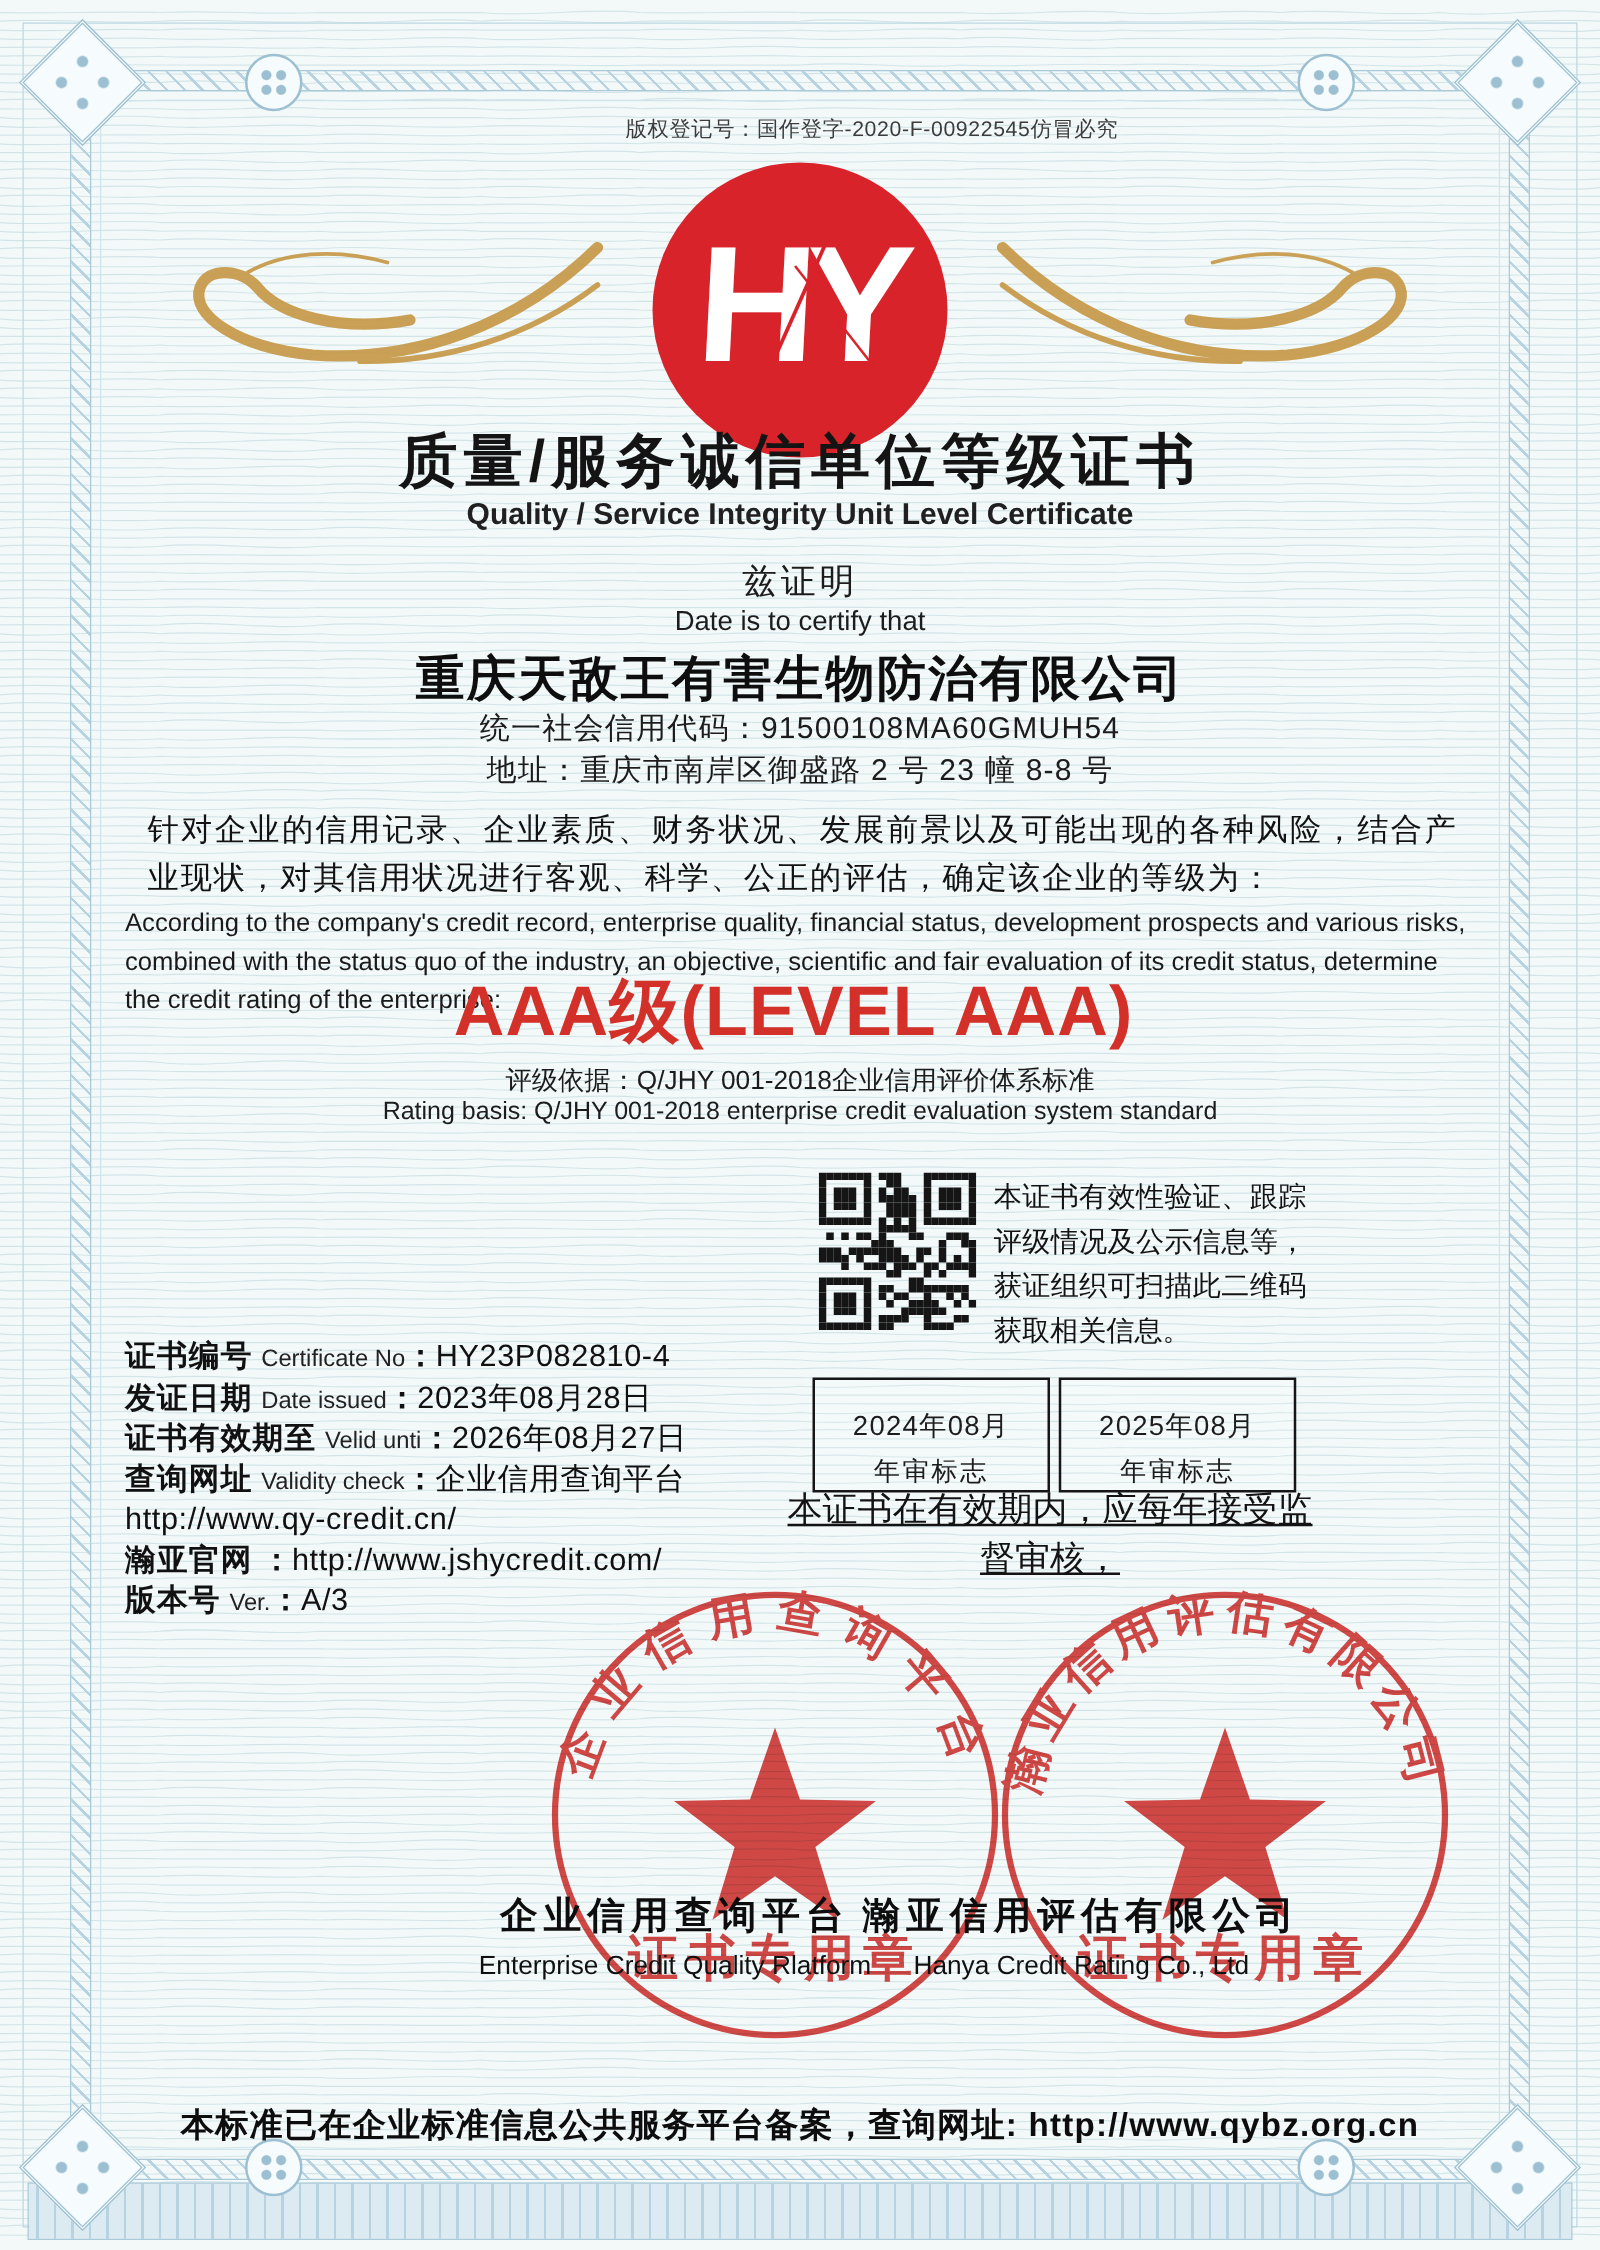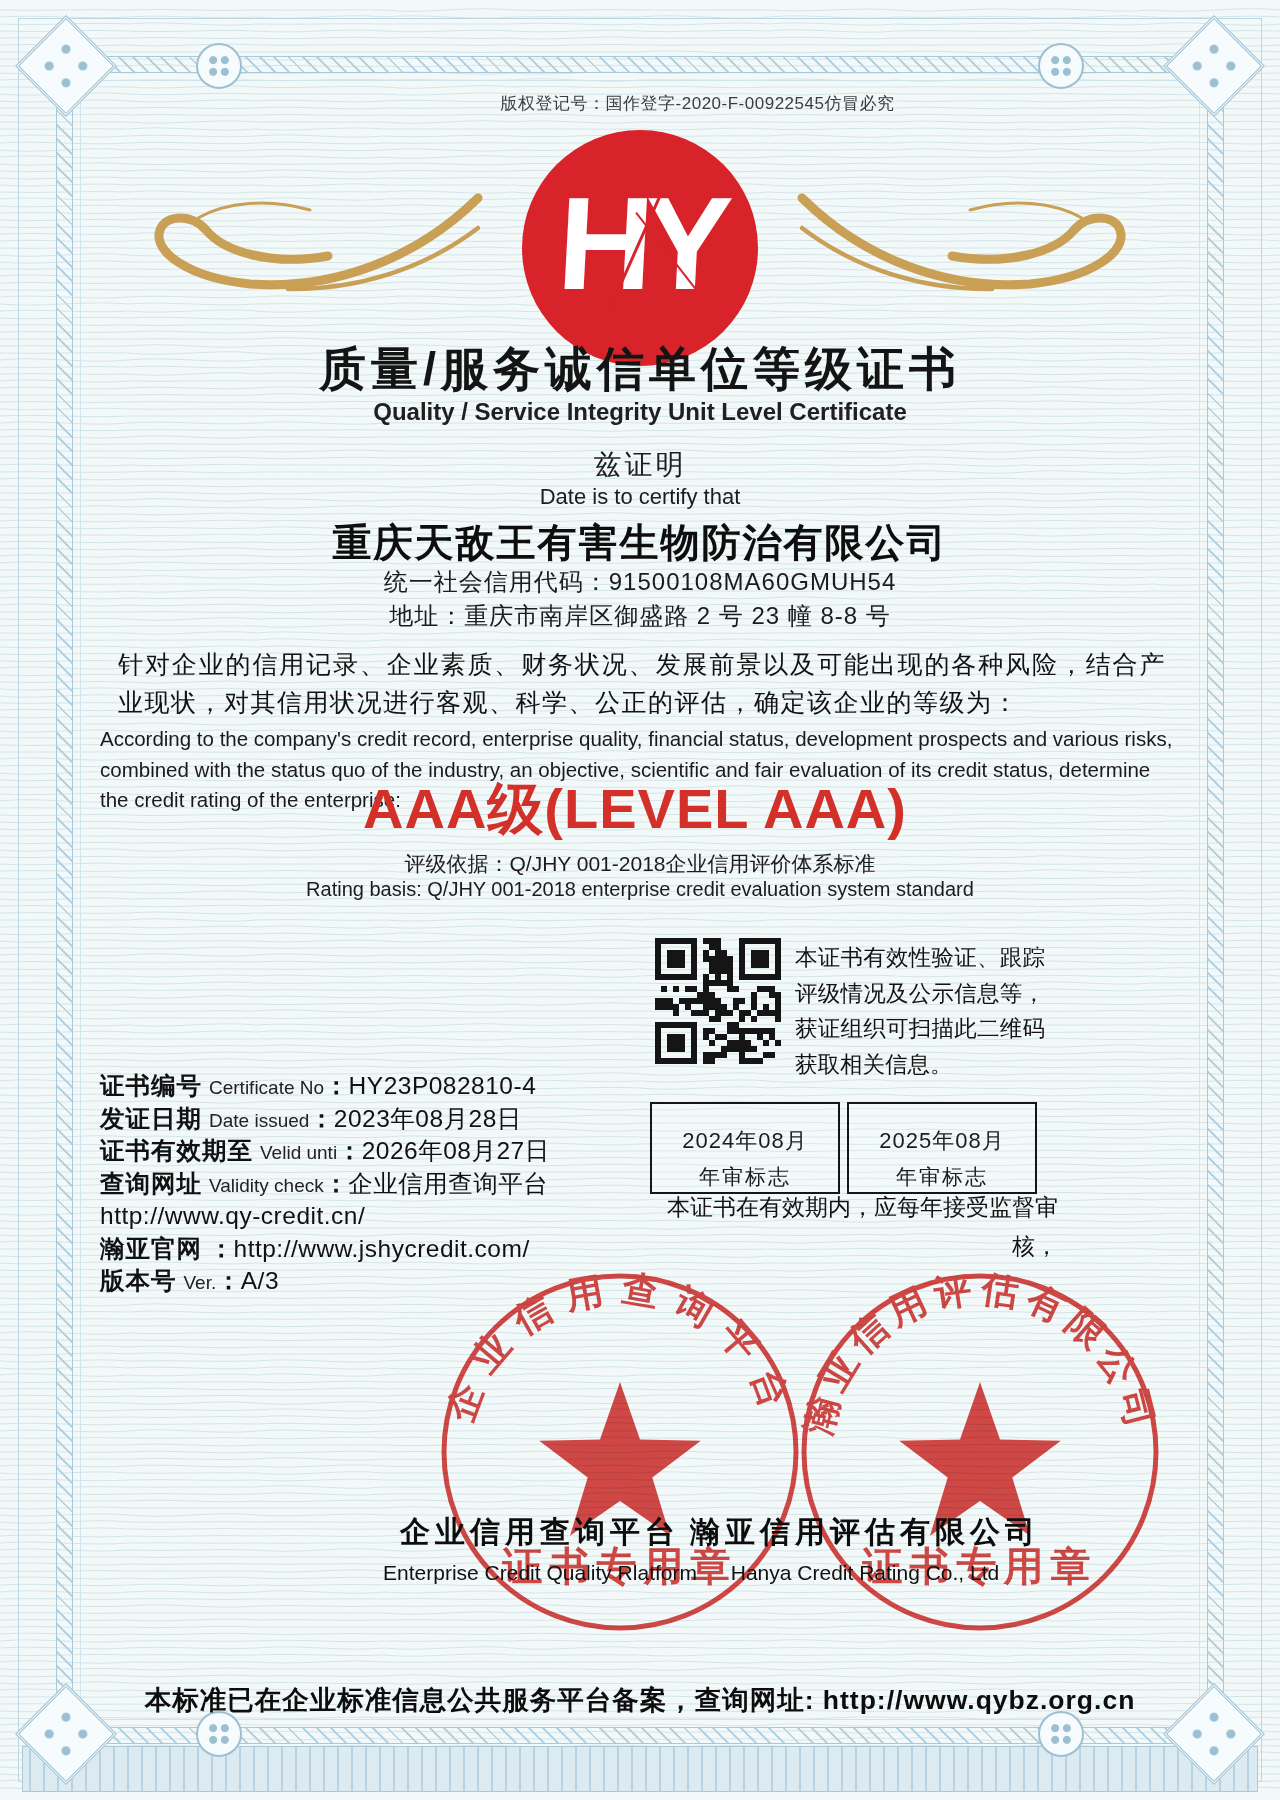--- a/index.html
+++ b/index.html
@@ -79,22 +79,22 @@
 
   
   .qr{left:655px;top:938px;z-index:3;}
   .qr-note{left:795px;top:940px;width:250px;font-size:22.5px;line-height:35.5px;
      text-align:justify;z-index:3;color:#131313;}
   .audit-box{width:186px;height:66px;border:2.5px solid #161616;text-align:center;z-index:3;
      padding-top:22px;box-sizing:content-box;background:rgba(255,255,255,.15);}
   .audit-box .ap{font-size:22px;letter-spacing:1px;}
   .audit-box .al{font-size:21px;margin-top:7px;letter-spacing:2px;}
   .box1{left:650px;top:1102px;} .box2{left:847px;top:1102px;}
-  .audit-note{left:622px;top:1188px;width:436px;text-align:right;font-size:23px;
-     line-height:39px;z-index:3;color:#131313;}
+  .audit-note{left:622px;top:1188px;width:436px;text-align:center;font-size:28px;
+     line-height:39px;z-index:3;color:#131313;text-decoration:underline;}
 
   
   .seal{position:absolute;z-index:5;mix-blend-mode:multiply;opacity:.88;}
   .seal-left{left:430px;top:1262px;} .seal-right{left:790px;top:1262px;}
   .seal-ring{fill:none;stroke:#d5302c;stroke-width:5;}
   .seal-arc-text{font-size:37px;fill:#d5302c;font-weight:700;text-anchor:middle;}
   .arcL{letter-spacing:15px;} .arcR{letter-spacing:7px;}
   .seal-star{fill:#d5302c;}
   .seal-bottom-text{font-size:40px;fill:#d5302c;font-weight:700;letter-spacing:7px;text-anchor:middle;}
   .org{z-index:6;text-align:center;}

